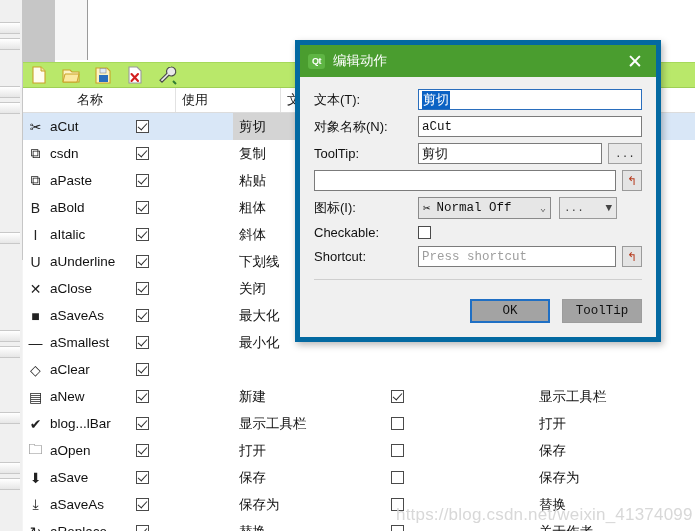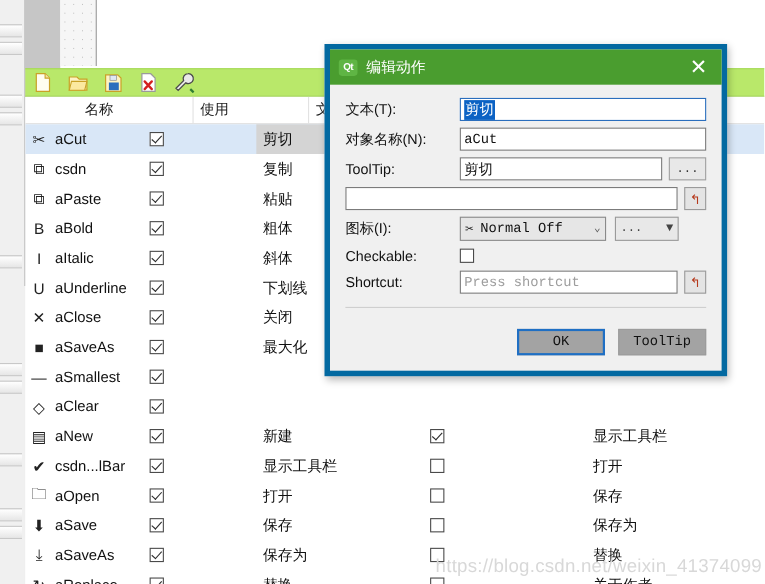--- a/index.html
+++ b/index.html
@@ -337,20 +337,21 @@
           <div class="cell cell-text2"></div>
         </div>
         <div class="row">
           <div class="cell cell-name">
             <span class="ic">—</span>
             <span class="nm">aSmallest</span>
           </div>
           <div class="cell cell-use">
             <span class="ck on"></span>
           </div>
+          <div class="cell cell-text">最小化</div>
           <div class="cell cell-use2"></div>
           <div class="cell cell-text2"></div>
         </div>
         <div class="row">
           <div class="cell cell-name">
             <span class="ic">◇</span>
             <span class="nm">aClear</span>
           </div>
           <div class="cell cell-use">
             <span class="ck on"></span>
@@ -368,21 +369,21 @@
           </div>
           <div class="cell cell-text">新建</div>
           <div class="cell cell-use2">
             <span class="ck on"></span>
           </div>
           <div class="cell cell-text2">显示工具栏</div>
         </div>
         <div class="row">
           <div class="cell cell-name">
             <span class="ic">✔</span>
-            <span class="nm">csdn...lBar</span>
+            <span class="nm">blog...lBar</span>
           </div>
           <div class="cell cell-use">
             <span class="ck on"></span>
           </div>
           <div class="cell cell-text">显示工具栏</div>
           <div class="cell cell-use2">
             <span class="ck"></span>
           </div>
           <div class="cell cell-text2">打开</div>
         </div>

